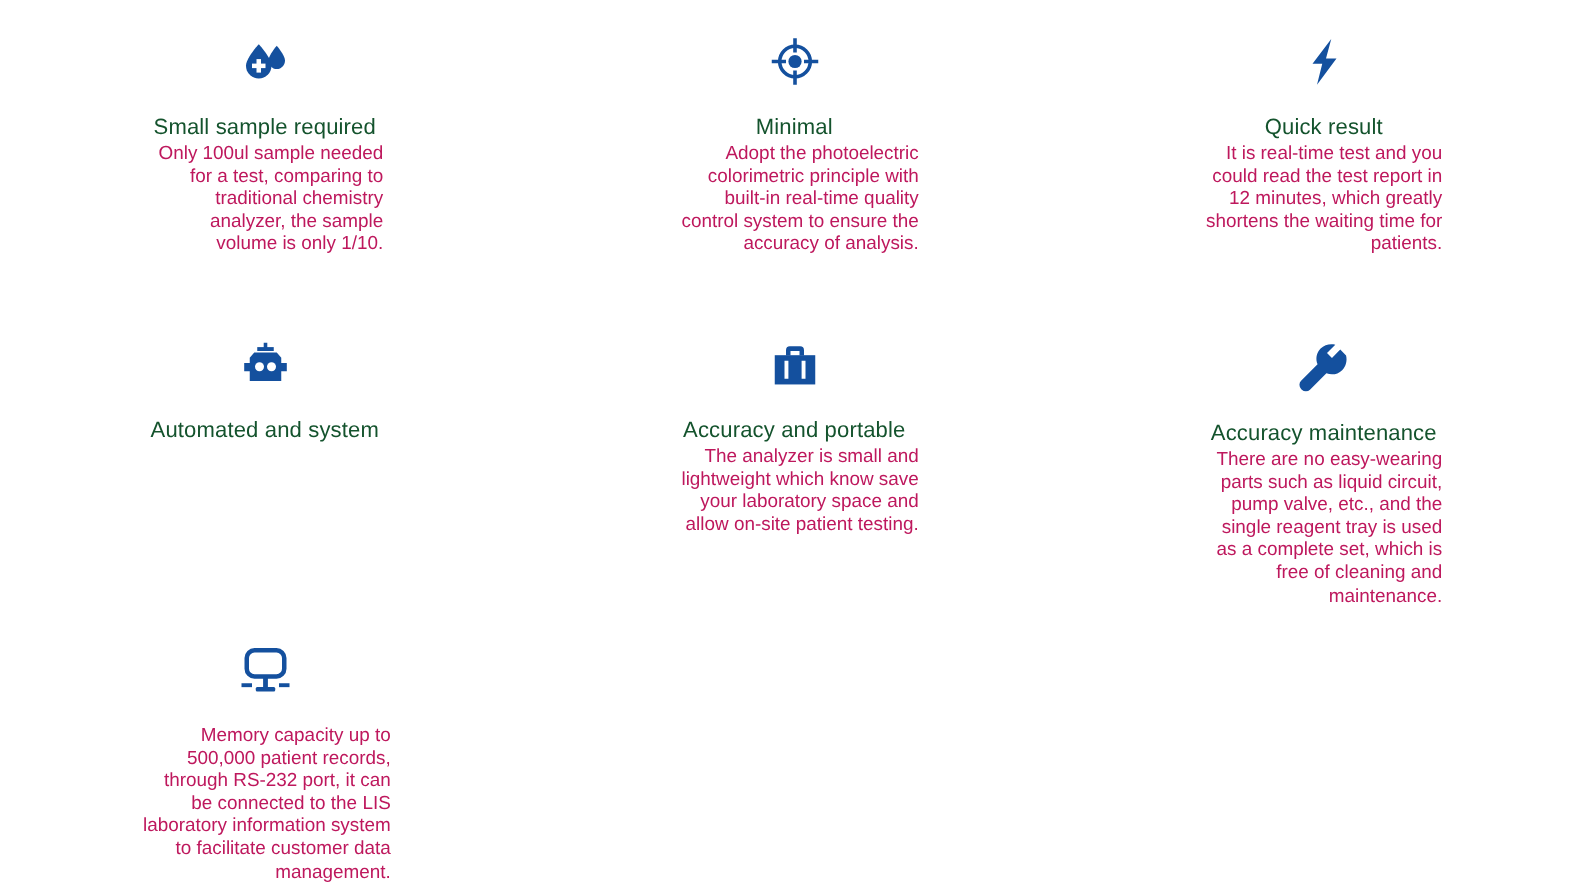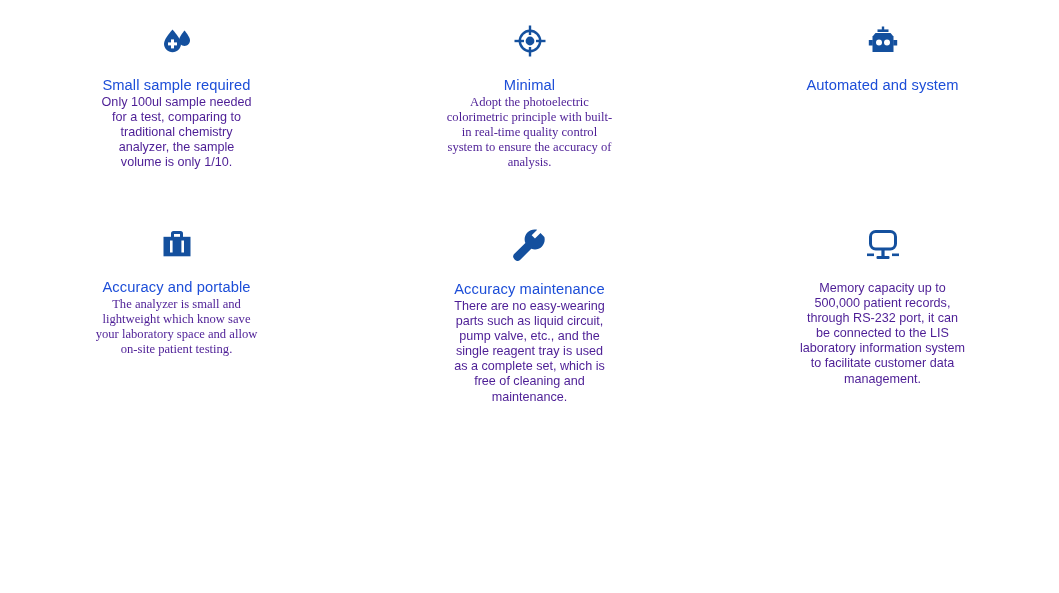--- a/index.html
+++ b/index.html
@@ -44,39 +44,40 @@
     align-items: center;
     justify-content: center;
     margin-top: 18px;
     margin-bottom: 13px;
   }
   .feature-icon svg { display: block; }
 
   .feature-title {
     font-size: 14.7px;
     line-height: 17px;
-    color: #1d4ed8;
+    color: #14532d;
     font-weight: 400;
     letter-spacing: 0.1px;
     margin: 0 0 1px 0;
   }
 
   .feature-desc {
     font-size: 12.6px;
     line-height: 15.1px;
-    color: #4c1d95;
+    color: #be185d;
     font-weight: 400;
     margin: 0;
     max-width: 172px;
+    text-align: right;
   }
 
   
   .col-1 .feature-desc { max-width: 158px; }
   .col-2 .feature-desc { max-width: 168px; }
-  .col-3 .feature-desc { max-width: 166px; font-family: Liberation Serif, serif; }
+  .col-3 .feature-desc { max-width: 166px; }
 
   .row-3 .feature-icon { margin-top: 20px; }
 </style>
 </head>
 <body>
 
 <div class="features-grid">
 
   <div class="feature-card col-1">
     <div class="feature-icon">
@@ -100,20 +101,29 @@
         <line x1="20" y1="4.5" x2="20" y2="14" stroke="#14509e" stroke-width="2.4"></line>
         <line x1="20" y1="26" x2="20" y2="35.5" stroke="#14509e" stroke-width="2.4"></line>
         <line x1="4.5" y1="20" x2="14" y2="20" stroke="#14509e" stroke-width="2.4"></line>
         <line x1="26" y1="20" x2="35.5" y2="20" stroke="#14509e" stroke-width="2.4"></line>
       </svg>
     </div>
     <div class="feature-title">Minimal</div>
     <div class="feature-desc">Adopt the photoelectric colorimetric principle with built-in real-time quality control system to ensure the accuracy of analysis.</div>
   </div>
 
+  <div class="feature-card col-1 row-2">
+    <div class="feature-icon">
+      <svg width="40" height="40" viewBox="0 0 40 40">
+        <path d="M24.5 5 L12 21.5 L18.5 21.5 L15 35.5 L28 18 L21 18 Z" fill="#14509e"></path>
+      </svg>
+    </div>
+    <div class="feature-title">Quick result</div>
+    <div class="feature-desc">It is real-time test and you could read the test report in 12 minutes, which greatly shortens the waiting time for patients.</div>
+  </div>
 
   <div class="feature-card col-2 row-2">
     <div class="feature-icon">
       <svg width="40" height="40" viewBox="0 0 40 40">
         <rect x="18.8" y="5.5" width="2.4" height="5" fill="#14509e"></rect>
         <rect x="14.5" y="8.4" width="11" height="2.6" fill="#14509e"></rect>
         <path d="M9.5 15.5 L12.5 12 L27.5 12 L30.5 15.5 L30.5 31 L9.5 31 Z" fill="#14509e"></path>
         <rect x="5.8" y="19" width="4" height="5.5" fill="#14509e"></rect>
         <rect x="30.2" y="19" width="4" height="5.5" fill="#14509e"></rect>
         <circle cx="16" cy="21.5" r="3" fill="#ffffff"></circle>

